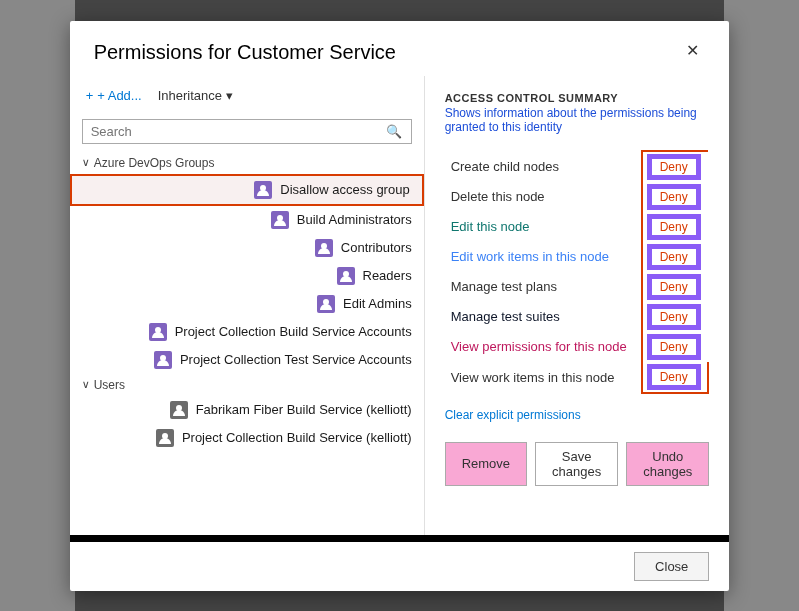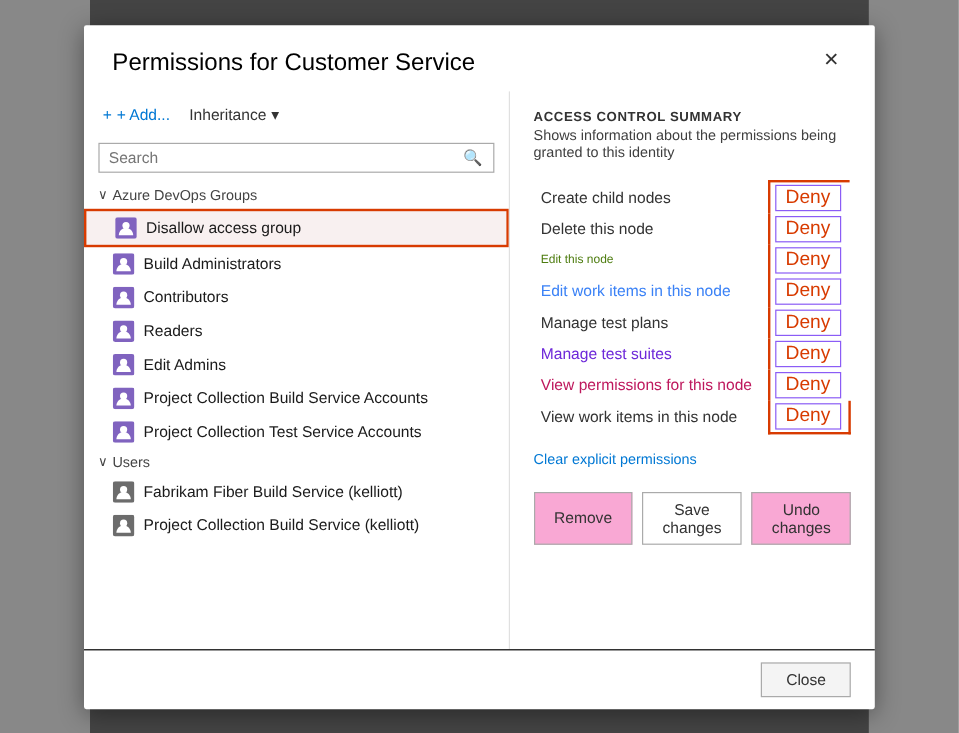--- a/index.html
+++ b/index.html
@@ -124,20 +124,21 @@
       user-select: none;
     }
     .group-item {
       display: flex;
       align-items: center;
       gap: 8px;
       padding: 5px 12px 5px 24px;
       cursor: pointer;
       font-size: 13px;
       color: #1a1a1a;
+      justify-content: flex-end;
     }
     .group-item.highlighted {
       background: #fff;
       border: 2px solid #d83b01;
     }
     .user-icon-svg {
       width: 18px;
       height: 18px;
     }
     
@@ -149,28 +150,28 @@
     }
     .acs-title {
       font-size: 11px;
       font-weight: 700;
       color: #333;
       letter-spacing: 0.5px;
       margin-bottom: 2px;
     }
     .acs-subtitle {
       font-size: 12px;
-      color: #404040;
+      color: #1d4ed8;
       margin-bottom: 16px;
     }
     .deny-badge {
       background: #fff;
-      border: 1px solid #8b5cf6;
+      border: 5px solid #8b5cf6;
       color: #d83b01;
-      font-size: 16px;
+      font-size: 12px;
       font-weight: 500;
       padding: 1px 8px;
       display: inline-block;
       min-width: 44px;
       text-align: center;
     }
     .clear-link {
       font-size: 12px;
       color: #0078d4;
       cursor: pointer;
@@ -193,21 +194,21 @@
     }
     .btn-primary {
       background: #fff;
       border: 1px solid #aaa;
     }
     
     .modal-footer {
       padding: 10px 20px;
       display: flex;
       justify-content: flex-end;
-      border-top: 1px solid #000000;
+      border-top: 7px solid #000000;
     }
     .btn-close {
       padding: 6px 20px;
       font-size: 13px;
       background: #f4f4f4;
       border: 1px solid #aaa;
       cursor: pointer;
       color: #333;
     }
     .expand-icon { font-size: 11px; }
@@ -350,39 +351,39 @@
                 <span class="deny-badge">Deny</span>
               </td>
             </tr>
             <tr class="permissions-row">
               <td style="padding:3px 6px; color:#333; font-size:13px;">Delete this node</td>
               <td style="padding:2px 4px; border-left:2px solid #d83b01;">
                 <span class="deny-badge">Deny</span>
               </td>
             </tr>
             <tr class="permissions-row">
-              <td style="padding:3px 6px; color:#4d7c0f; font-size:10px;">Edit this node</td>
+              <td style="padding:3px 6px; color:#0f766e; font-size:13px;">Edit this node</td>
               <td style="padding:2px 4px; border-left:2px solid #d83b01;">
                 <span class="deny-badge">Deny</span>
               </td>
             </tr>
             <tr class="permissions-row">
               <td style="padding:3px 6px; color:#3b82f6; font-size:13px;">Edit work items in this node</td>
               <td style="padding:2px 4px; border-left:2px solid #d83b01;">
                 <span class="deny-badge">Deny</span>
               </td>
             </tr>
             <tr class="permissions-row">
               <td style="padding:3px 6px; color:#333; font-size:13px;">Manage test plans</td>
               <td style="padding:2px 4px; border-left:2px solid #d83b01;">
                 <span class="deny-badge">Deny</span>
               </td>
             </tr>
             <tr class="permissions-row">
-              <td style="padding:3px 6px; color:#6d28d9; font-size:13px;">Manage test suites</td>
+              <td style="padding:3px 6px; color:#0f172a; font-size:13px;">Manage test suites</td>
               <td style="padding:2px 4px; border-left:2px solid #d83b01;">
                 <span class="deny-badge">Deny</span>
               </td>
             </tr>
             <tr class="permissions-row">
               <td style="padding:3px 6px; color:#be185d; font-size:13px;">View permissions for this node</td>
               <td style="padding:2px 4px; border-left:2px solid #d83b01;">
                 <span class="deny-badge">Deny</span>
               </td>
             </tr>

